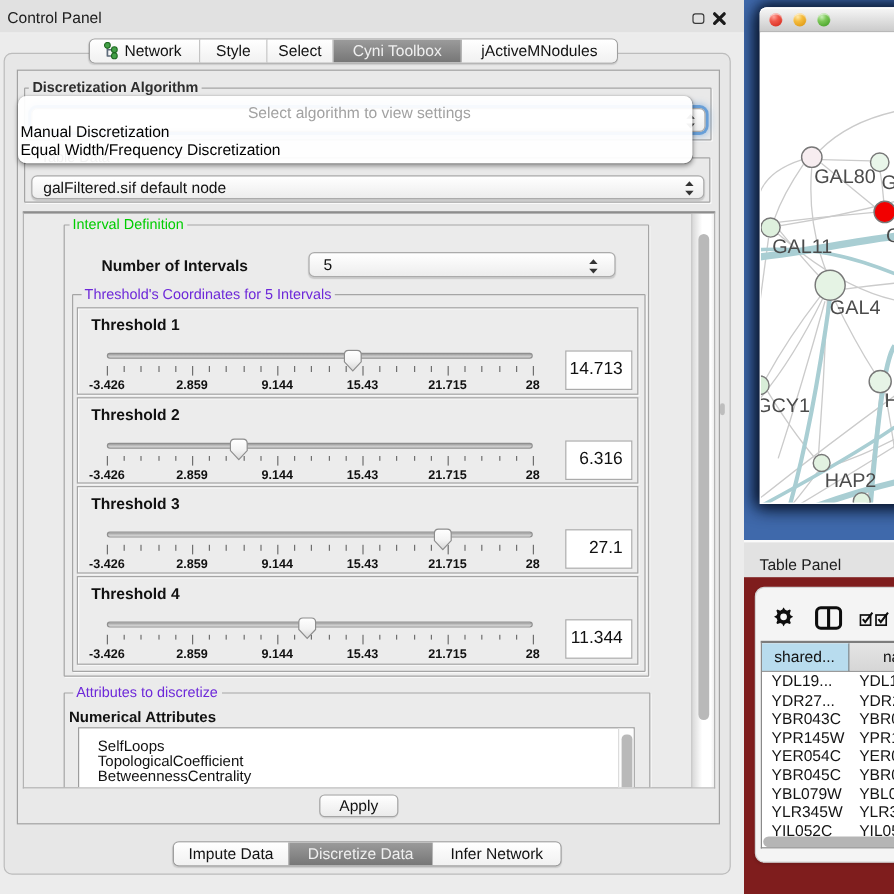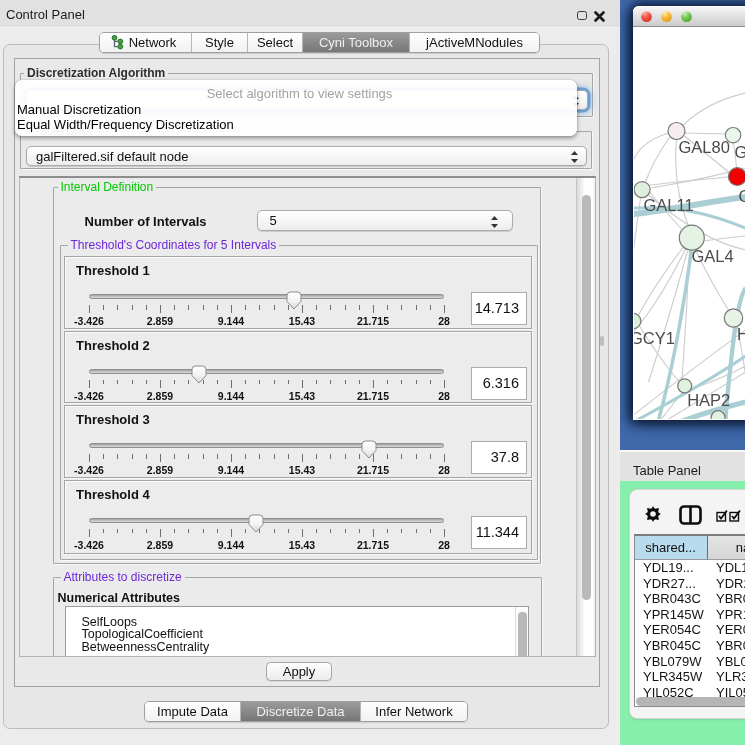--- a/index.html
+++ b/index.html
@@ -14,21 +14,21 @@
   #float-icon { left:577px; top:11px; width:10px; height:8.5px; border:1.6px solid #3a3a3a; border-radius:2.5px; background:transparent; }
   #close-icon { left:593px; top:9px; width:13px; height:13px; }
 
   #tabpanel { left:3px; top:44px; width:606px; height:685px; background:#e7e7e7; border:1px solid #bcbcbc; border-radius:7px; }
 
   
   .segbar { display:flex; height:21px; border:1px solid #9f9f9f; border-radius:5px; background:#fff; box-shadow:0 1px 1px rgba(0,0,0,0.12); overflow:hidden; }
   .seg { display:flex; align-items:center; justify-content:center; font-size:13px; color:#111; background:linear-gradient(#ffffff,#f1f1f1); border-right:1px solid #b6b6b6; padding:0 14px; white-space:nowrap; }
   .seg:last-child { border-right:none; }
   .seg.sel { background:linear-gradient(#9b9b9b,#767676); color:#efefef; }
-  #top-tabs { left:99px; top:32px; }
+  #top-tabs { left:74px; top:32px; }
   #bottom-tabs { left:144px; top:701px; }
   .neticon { width:13px; height:15px; margin-right:5px; margin-left:-4px; }
 
   
   #main-panel { left:14px; top:58px; width:586px; height:629px; background:#e9e9e9; border:1px solid #a2a2a2; }
 
   
   .group { position:absolute; border:1px solid #a5a5a5; border-radius:1px; box-shadow:inset 0 0 0 0 #fff, 1px 1px 0 rgba(255,255,255,0.7); }
   .gtitle { position:absolute; top:-8px; font-size:12px; background:#e9e9e9; padding:0 3px; white-space:nowrap; line-height:15px; }
   .gtitle.green { color:#00cd00; }
@@ -77,21 +77,21 @@
   #desktop { left:620px; top:0; width:125px; height:450px; background:#3f69ab; overflow:hidden; }
   #netframe { position:absolute; left:12.5px; top:6px; width:130px; height:414px; border-radius:6px 6px 0 0; box-shadow:0 4px 14px rgba(5,15,35,0.8), -5px 2px 12px rgba(5,15,35,0.55), 0 -4px 10px rgba(5,15,35,0.6); background:#fff; }
   #net-titlebar { position:absolute; left:0; top:0; width:100%; height:21px; border-radius:6px 6px 0 0; background:linear-gradient(#f8f8f8,#cbcbcb); border-bottom:1px solid #8f8f8f; box-shadow:inset 0 1px 0 #fff; }
   .tl { position:absolute; top:4.5px; width:11.5px; height:11.5px; border-radius:50%; }
   #tl-red { left:8px; background:radial-gradient(circle at 35% 28%, #ffa39a 0%, #f0574a 35%, #dc3527 75%, #c22619 100%); box-shadow:inset 0 1px 1px rgba(255,255,255,0.7); }
   #tl-yellow { left:28px; background:radial-gradient(circle at 35% 28%, #ffe9a8 0%, #f5bc3e 35%, #e3a01c 75%, #c4860e 100%); box-shadow:inset 0 1px 1px rgba(255,255,255,0.7); }
   #tl-green { left:48px; background:radial-gradient(circle at 35% 28%, #c9efb8 0%, #7cc857 35%, #51a932 75%, #3d8f23 100%); box-shadow:inset 0 1px 1px rgba(255,255,255,0.7); }
   #netcanvas { position:absolute; left:1px; top:21px; width:112px; height:392px; background:#fff; overflow:hidden; }
 
   
-  #tp-region { left:620px; top:450px; width:125px; height:295px; background:#86efac; }
+  #tp-region { left:620px; top:450px; width:125px; height:295px; background:#7f1d1d; }
   #tp-titlebar { position:absolute; left:0; top:0; width:100%; height:31px; background:#e2e2e2; border-top:2px solid #fafafa; }
   #tp-title { position:absolute; left:13px; top:11px; font-size:13px; color:#1c1c1c; }
   #tp-card { position:absolute; left:9px; top:39px; width:126px; height:230px; background:#f4f4f4; border:1px solid #d4d4d4; border-radius:8px; box-shadow:0 1px 2px rgba(0,0,0,0.1); }
   #tp-toolbar svg { display:block; }
   #tp-table { position:absolute; left:3.5px; top:44px; width:112px; height:173px; border:1px solid #8a8a8a; border-top:2px solid #7c7c7c; border-right:none; background:#fff; overflow:hidden; }
   #tp-headrow { position:absolute; left:0; top:0; height:24px; width:200px; display:flex; }
   .tp-hcell { font-size:13px; color:#111; text-align:center; line-height:24px; border-right:1px solid #6e6e6e; border-bottom:1px solid #9a9a9a; }
   .tp-row { position:absolute; left:0; width:200px; height:15.6px; display:flex; }
   .tp-cell { font-size:13px; color:#141414; line-height:15.6px; padding-left:8.5px; white-space:nowrap; overflow:hidden; }
   #hscroll { position:absolute; left:1px; top:161px; width:120px; height:8.5px; background:#b5b5b5; border-radius:4.5px; }
@@ -314,21 +314,21 @@
                 <div class="thumb" style="left:304.4px; top:33.5px;"><svg width="16" height="19" viewBox="0 0 16 19">
                     <defs>
                       <linearGradient id="thg2" x1="0" y1="0" x2="0" y2="1">
                         <stop offset="0" stop-color="#ffffff"></stop>
                         <stop offset="0.55" stop-color="#f2f2f2"></stop>
                         <stop offset="1" stop-color="#d8d8d8"></stop>
                       </linearGradient>
                     </defs>
                     <path d="M1 4.5 Q1 1 4.5 1 L11.5 1 Q15 1 15 4.5 L15 10.5 L8 18 L1 10.5 Z" fill="url(#thg2)" stroke="#8d8d8d" stroke-width="1"></path>
                   </svg></div>
-                <div class="vfield" style="left:406px; top:35px;">37.8</div>
+                <div class="vfield" style="left:406px; top:35px;">27.1</div>
               </div>
               <div class="tpanel" style="top: 234px; height: 74px;">
                 <div class="tlabel">Threshold 4</div>
                 <div class="track" style="left:24px; top:37px; width:355px;"></div>
                 <div class="tick" style="left:24.0px; top:48px; height:8px;"></div>
                 <div class="ticklabel" style="left:24.0px; top:58px;">-3.426</div>
                 <div class="tick" style="left:38.2px; top:48px; height:4.5px;"></div>
                 <div class="tick" style="left:52.4px; top:48px; height:4.5px;"></div>
                 <div class="tick" style="left:66.6px; top:48px; height:4.5px;"></div>
                 <div class="tick" style="left:80.8px; top:48px; height:4.5px;"></div>

